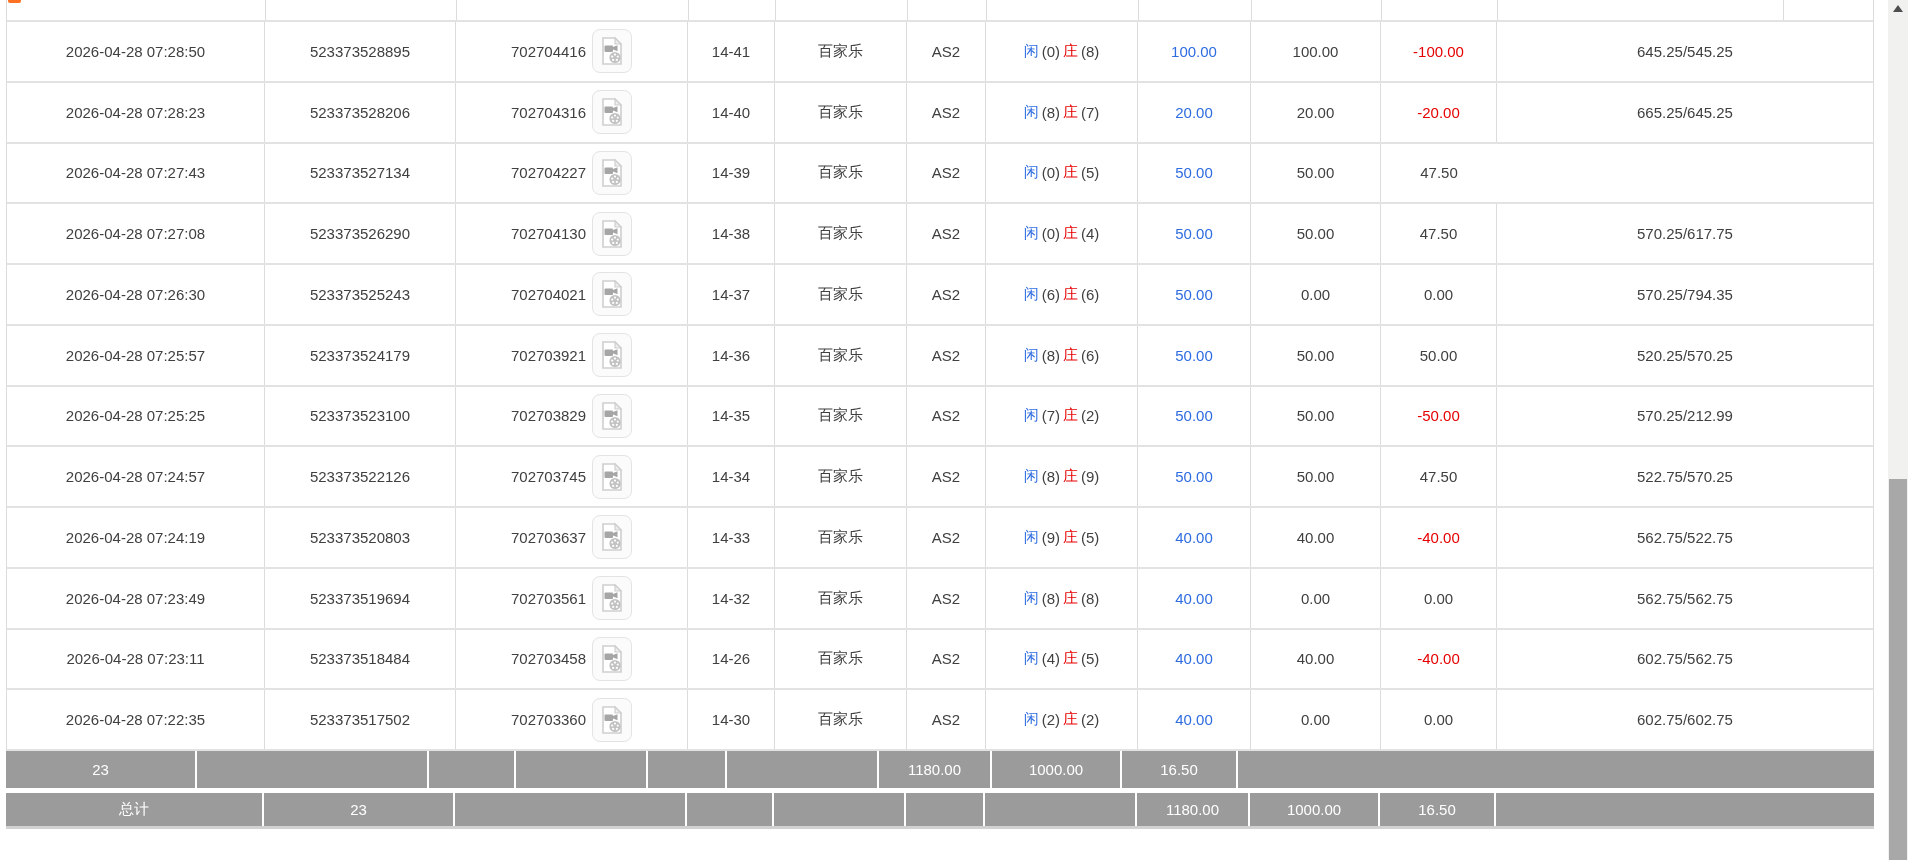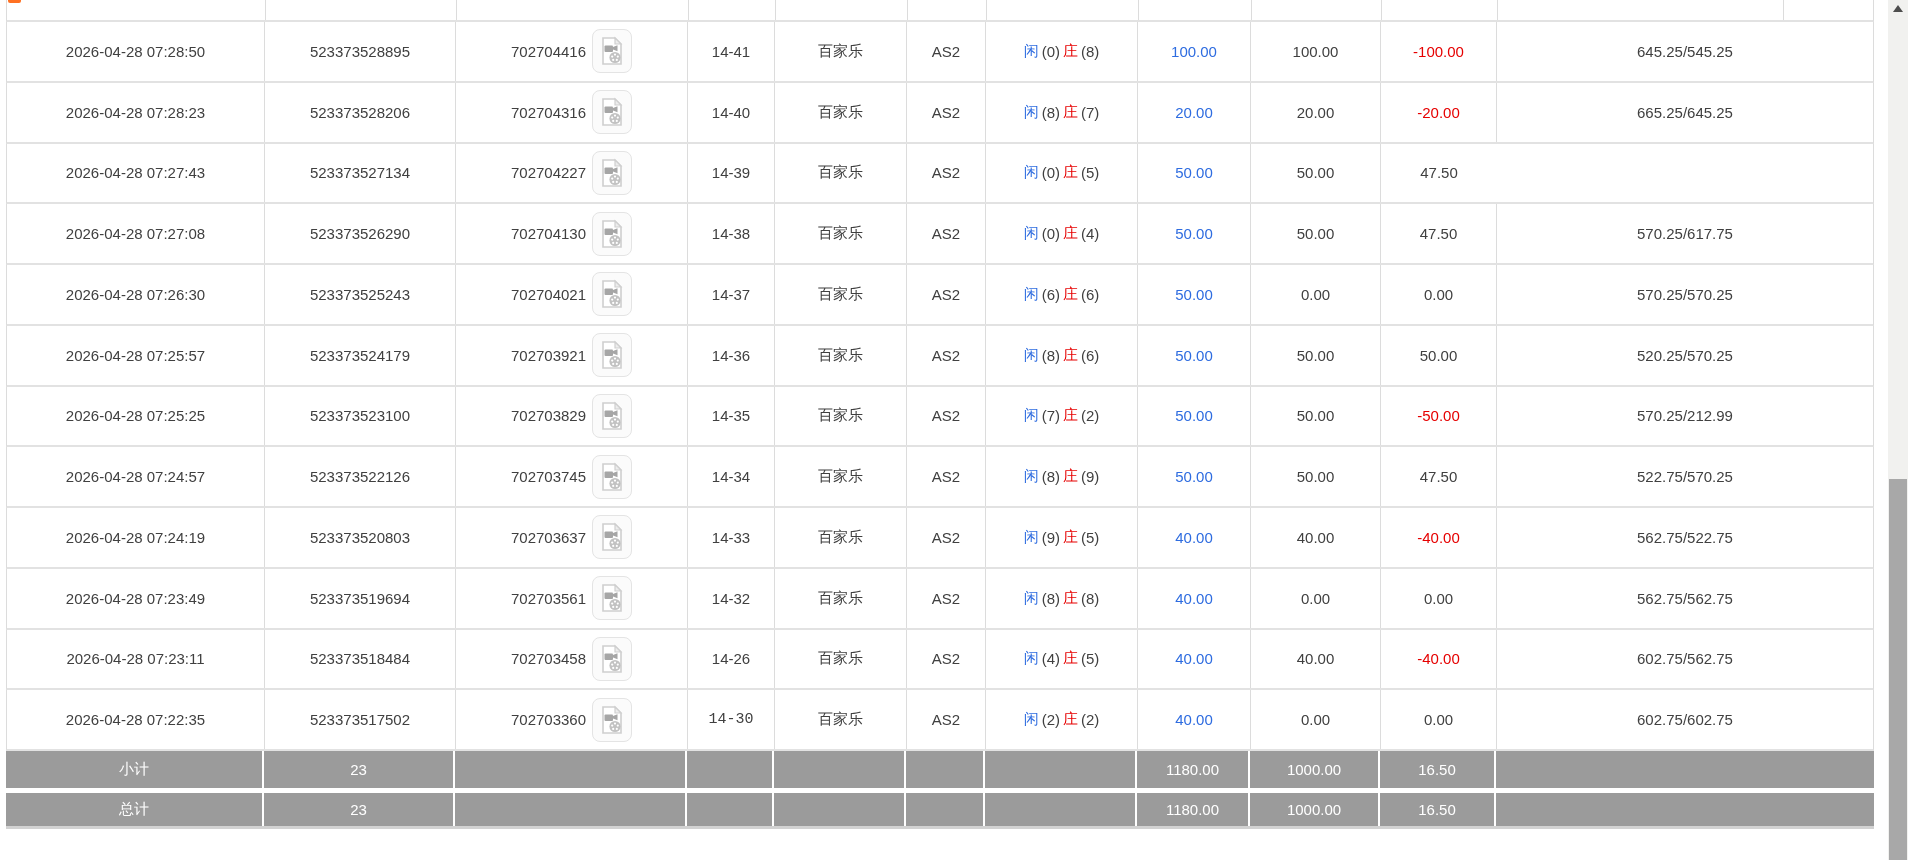--- a/index.html
+++ b/index.html
@@ -243,21 +243,21 @@
           <span class="red">庄</span>
           <span class="dark">(6)</span>
         </div>
         <div class="cell" style="width: 113px;">
           <span class="blue">50.00</span>
         </div>
         <div class="cell" style="width: 130px;">0.00</div>
         <div class="cell" style="width: 116px;">
           <span class="dark">0.00</span>
         </div>
-        <div class="cell" style="width: 376px;">570.25/570.25</div>
+        <div class="cell" style="width: 376px;">570.25/794.35</div>
       </div>
       <div class="row">
         <div class="cell" style="width: 258px;">2026-04-28 07:25:57</div>
         <div class="cell" style="width: 191px;">523373524179</div>
         <div class="cell" style="width: 232px;">
           <span>702703921</span>
   <button class="video-btn" title="">
     <svg width="26" height="30" viewBox="0 0 26 30" aria-hidden="true">
       <path d="M4 2 h12 l6 6 v20 H4 z" fill="#ffffff" stroke="#cfcfcf" stroke-width="1.6"></path>
       <path d="M16 2 l6 6 h-6 z" fill="#ededed" stroke="#cfcfcf" stroke-width="1.2"></path>
@@ -493,40 +493,39 @@
       <path d="M14 11 l4.5 -1.8 v6 L14 13.5 z" fill="#a6a6a6"></path>
       <circle cx="16" cy="21.5" r="5.6" fill="#c2c2c2"></circle>
       <circle cx="16" cy="18.6" r="1.1" fill="#ffffff"></circle>
       <circle cx="18.8" cy="20.6" r="1.1" fill="#ffffff"></circle>
       <circle cx="17.8" cy="23.9" r="1.1" fill="#ffffff"></circle>
       <circle cx="14.2" cy="23.9" r="1.1" fill="#ffffff"></circle>
       <circle cx="13.2" cy="20.6" r="1.1" fill="#ffffff"></circle>
     </svg>
   </button>
 </div>
-        <div class="cell" style="width: 87px; font-family: Liberation Mono, monospace;">14-30</div>
+        <div class="cell" style="width: 87px;">14-30</div>
         <div class="cell" style="width: 132px;">百家乐</div>
         <div class="cell" style="width: 79px;">AS2</div>
         <div class="cell" style="width: 152px; gap: 3px;">
           <span class="blue">闲</span>
           <span class="dark">(2)</span>
           <span class="red">庄</span>
           <span class="dark">(2)</span>
         </div>
         <div class="cell" style="width: 113px;">
           <span class="blue">40.00</span>
         </div>
         <div class="cell" style="width: 130px;">0.00</div>
         <div class="cell" style="width: 116px;">
           <span class="dark">0.00</span>
         </div>
         <div class="cell" style="width: 376px;">602.75/602.75</div>
       </div>
       <div class="sumrow">
-        <div class="cell" style="width: 258px;">小计</div>
         <div class="cell" style="width: 191px;">23</div>
         <div class="cell" style="width: 232px;"></div>
         <div class="cell" style="width: 87px;"></div>
         <div class="cell" style="width: 132px;"></div>
         <div class="cell" style="width: 79px;"></div>
         <div class="cell" style="width: 152px;"></div>
         <div class="cell" style="width: 113px;">1180.00</div>
         <div class="cell" style="width: 130px;">1000.00</div>
         <div class="cell" style="width: 116px;">16.50</div>
         <div class="cell" style="width: 376px;"></div>

